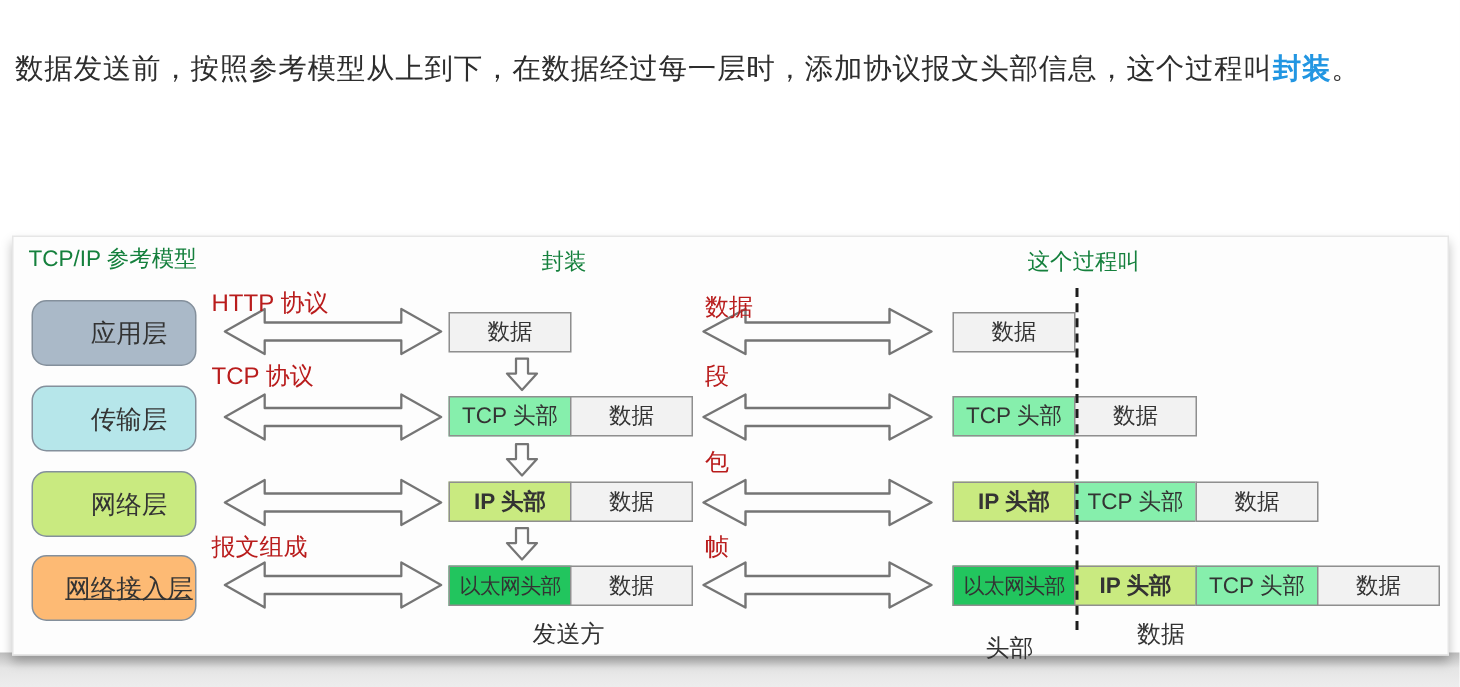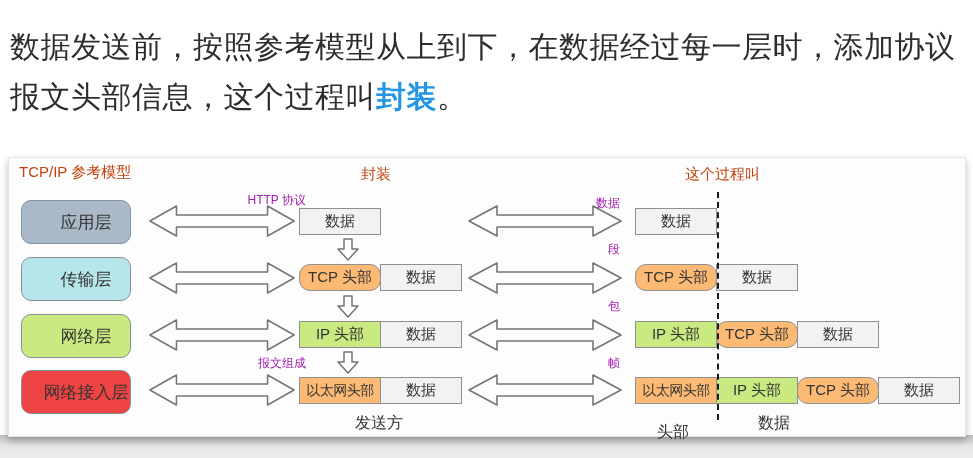--- a/index.html
+++ b/index.html
@@ -6,61 +6,61 @@
   html,body { width:973px; height:458px; }
   body {
     position:relative;
     width:973px; height:458px;
     background:#ffffff;
     font-family:"Liberation Sans","DejaVu Sans",sans-serif;
     overflow:hidden;
   }
   .intro {
     position:absolute; left:10px; top:22px; width:950px;
-    font-size:30px; line-height:50px; color:#2d2d2d; font-weight:500;
+    font-size:19px; line-height:50px; color:#2d2d2d; font-weight:500;
     letter-spacing:0.5px;
   }
   .intro .hl { color:#2296e2; font-weight:bold; text-decoration:none; }
   .bottom-strip {
     position:absolute; left:0; top:435px; width:973px; height:23px;
     background:linear-gradient(to bottom,#bdbdbd 0%,#e5e5e5 45%,#ededed 100%);
   }
   .panel {
     position:absolute; left:8px; top:157px; width:958px; height:280px;
     background:#fdfdfd; border:1px solid #e6e6e6;
     box-shadow:0 4px 7px rgba(0,0,0,0.25);
   }
-  .hdr { position:absolute; font-size:15px; color:#c2410c; white-space:nowrap; }
+  .hdr { position:absolute; font-size:15px; color:#15803d; white-space:nowrap; }
   .layer {
     position:absolute; left:12px; width:110px; height:44px;
     border:1.5px solid #84909c; border-radius:10px;
     display:flex; align-items:center; justify-content:center;
     font-size:17px; color:#333; white-space:nowrap;padding-left:20px;
   }
   .bg-app { background:#aab9c8; }
   .bg-tcp { background:#b6e6ea; }
   .bg-ip  { background:#c9ea80; }
-  .bg-eth { background:#ef4444; }
+  .bg-eth { background:#fdba74;text-decoration:underline; }
   .harrow { position:absolute; height:36px; overflow:visible; }
   .varrow { position:absolute; left:328px; width:22px; height:23px; overflow:visible; }
   .lbl {
-    position:absolute; font-size:12px; color:#a21caf;
-    text-align:right; white-space:nowrap;
+    position:absolute; font-size:16px; color:#b91c1c;
+    text-align:left; white-space:nowrap;
   }
   .boxrow { position:absolute; display:flex; height:27px; }
   .seg {
     width:82px; height:27px; margin-left:-1px;
     border:1px solid #8f8f8f; background:#f2f2f2;
     display:flex; align-items:center; justify-content:center;
     font-size:15px; color:#333; white-space:nowrap;
   }
   .seg:first-child { margin-left:0; }
-  .seg-tcp { background:#fdba74;border-radius:11px; }
-  .seg-ip  { background:#c9ea80; }
-  .seg-eth { background:#fdba74; font-size:14px; letter-spacing:-0.5px; }
+  .seg-tcp { background:#86efac; }
+  .seg-ip  { background:#c9ea80;font-weight:bold; }
+  .seg-eth { background:#22c55e; font-size:14px; letter-spacing:-0.5px; }
   .dash {
     position:absolute; left:708px; top:34px; height:228px; width:0;
     border-left:2px dashed #1c1c1c;
   }
   .footer-lbl { position:absolute; font-size:16px; color:#333; text-align:center; }
 </style>
 </head>
 <body>
 
 <svg width="0" height="0" style="position:absolute" aria-hidden="true">
@@ -96,20 +96,21 @@
       <use href="#dblarrow"></use>
     </svg>
   <svg class="harrow" style="left:139px;top:159px;width:148px" viewBox="0 0 156 36" preserveAspectRatio="none">
       <use href="#dblarrow"></use>
     </svg>
   <svg class="harrow" style="left:139px;top:214px;width:148px" viewBox="0 0 156 36" preserveAspectRatio="none">
       <use href="#dblarrow"></use>
     </svg>
 
   <div class="lbl" style="left:132px;top:34px;width:165px">HTTP 协议</div>
+  <div class="lbl" style="left:132px;top:83px;width:165px">TCP 协议</div>
   <div class="lbl" style="left:132px;top:197px;width:165px">报文组成</div>
 
   <div class="boxrow" style="left:290px;top:50px">
     <div class="seg">数据</div>
   </div>
   <div class="boxrow" style="left:290px;top:106px">
     <div class="seg seg-tcp">TCP 头部</div>
     <div class="seg">数据</div>
   </div>
   <div class="boxrow" style="left:290px;top:163px">

